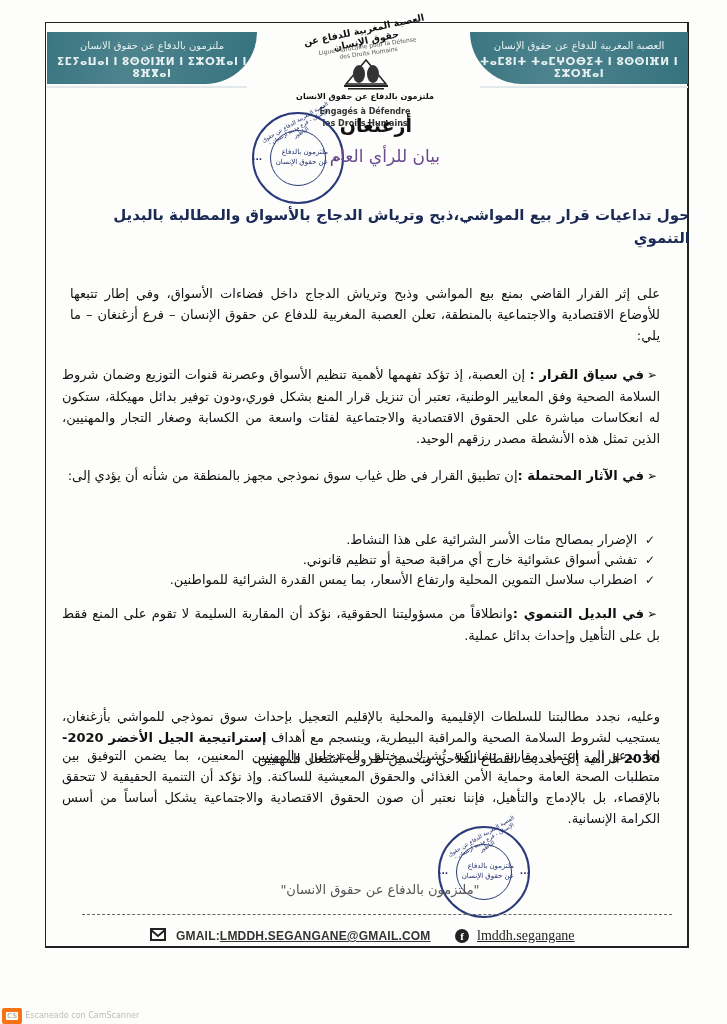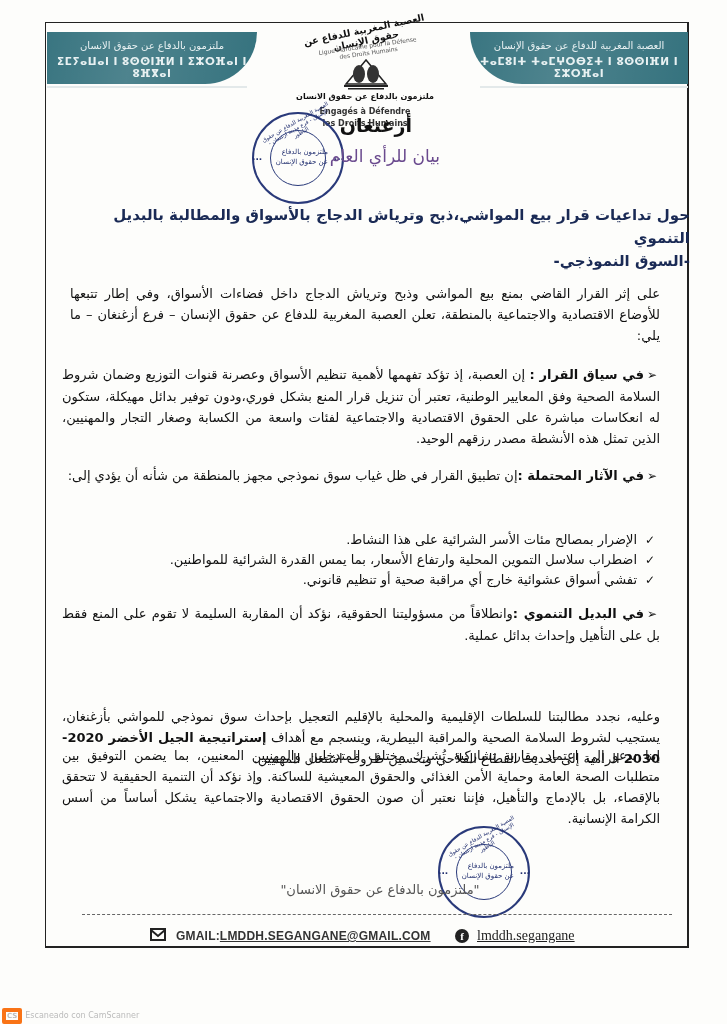--- a/index.html
+++ b/index.html
@@ -126,37 +126,36 @@
     <div>ملتزمون بالدفاع</div>
     <div>عن حقوق الإنسان</div>
   </div>
 </div>
 
 <div class="city">أزغنغان</div>
 <div class="statement-label">بيان للرأي العام</div>
 
 <div class="title">
   <div>حول تداعيات قرار بيع المواشي،ذبح وترياش الدجاج بالأسواق والمطالبة بالبديل التنموي</div>
-  <div>-السوق النموذجي-</div>
 </div>
 
 <div class="rtl-block intro">على إثر القرار القاضي بمنع بيع المواشي وذبح وترياش الدجاج داخل فضاءات الأسواق، وفي إطار تتبعها للأوضاع الاقتصادية والاجتماعية بالمنطقة، تعلن العصبة المغربية للدفاع عن حقوق الإنسان – فرع أزغنغان – ما يلي:</div>
 
 <div class="rtl-block sec sec1">
   <span class="bullet-arrow">➢</span><span class="sec-head">في سياق القرار :</span><span> إن العصبة، إذ تؤكد تفهمها لأهمية تنظيم الأسواق وعصرنة قنوات التوزيع وضمان شروط السلامة الصحية وفق المعايير الوطنية، تعتبر أن تنزيل قرار المنع بشكل فوري،ودون توفير بدائل مهيكلة، ستكون له انعكاسات مباشرة على الحقوق الاقتصادية والاجتماعية لفئات واسعة من الكسابة وصغار التجار والمهنيين، الذين تمثل هذه الأنشطة مصدر رزقهم الوحيد.</span>
 </div>
 
 <div class="rtl-block sec sec2">
   <span class="bullet-arrow">➢</span><span class="sec-head">في الآثار المحتملة :</span><span>إن تطبيق القرار في ظل غياب سوق نموذجي مجهز بالمنطقة من شأنه أن يؤدي إلى:</span>
 </div>
 
 <ul class="checklist">
   <li><span class="check">✓</span><span>الإضرار بمصالح مئات الأسر الشرائية على هذا النشاط.</span></li>
+  <li><span class="check">✓</span><span>تفشي أسواق عشوائية خارج أي مراقبة صحية أو تنظيم قانوني.</span></li>
   <li><span class="check">✓</span><span>اضطراب سلاسل التموين المحلية وارتفاع الأسعار، بما يمس القدرة الشرائية للمواطنين.</span></li>
-  <li><span class="check">✓</span><span>تفشي أسواق عشوائية خارج أي مراقبة صحية أو تنظيم قانوني.</span></li>
 </ul>
 
 <div class="rtl-block sec sec3">
   <span class="bullet-arrow">➢</span><span class="sec-head">في البديل التنموي :</span><span>وانطلاقاً من مسؤوليتنا الحقوقية، نؤكد أن المقاربة السليمة لا تقوم على المنع فقط بل على التأهيل وإحداث بدائل عملية.</span>
 </div>
 
 <div class="rtl-block para4">
   <span>وعليه، نجدد مطالبتنا للسلطات الإقليمية والمحلية بالإقليم التعجيل بإحداث سوق نموذجي للمواشي بأزغنغان، يستجيب لشروط السلامة الصحية والمراقبة البيطرية، وينسجم مع أهداف </span><span class="bold">إستراتيجية الجيل الأخضر 2020-2030</span><span> الرامية إلى تحديث القطاع الفلاحي وتحسين ظروف اشتغال المهنيين.</span>
 </div>
 

